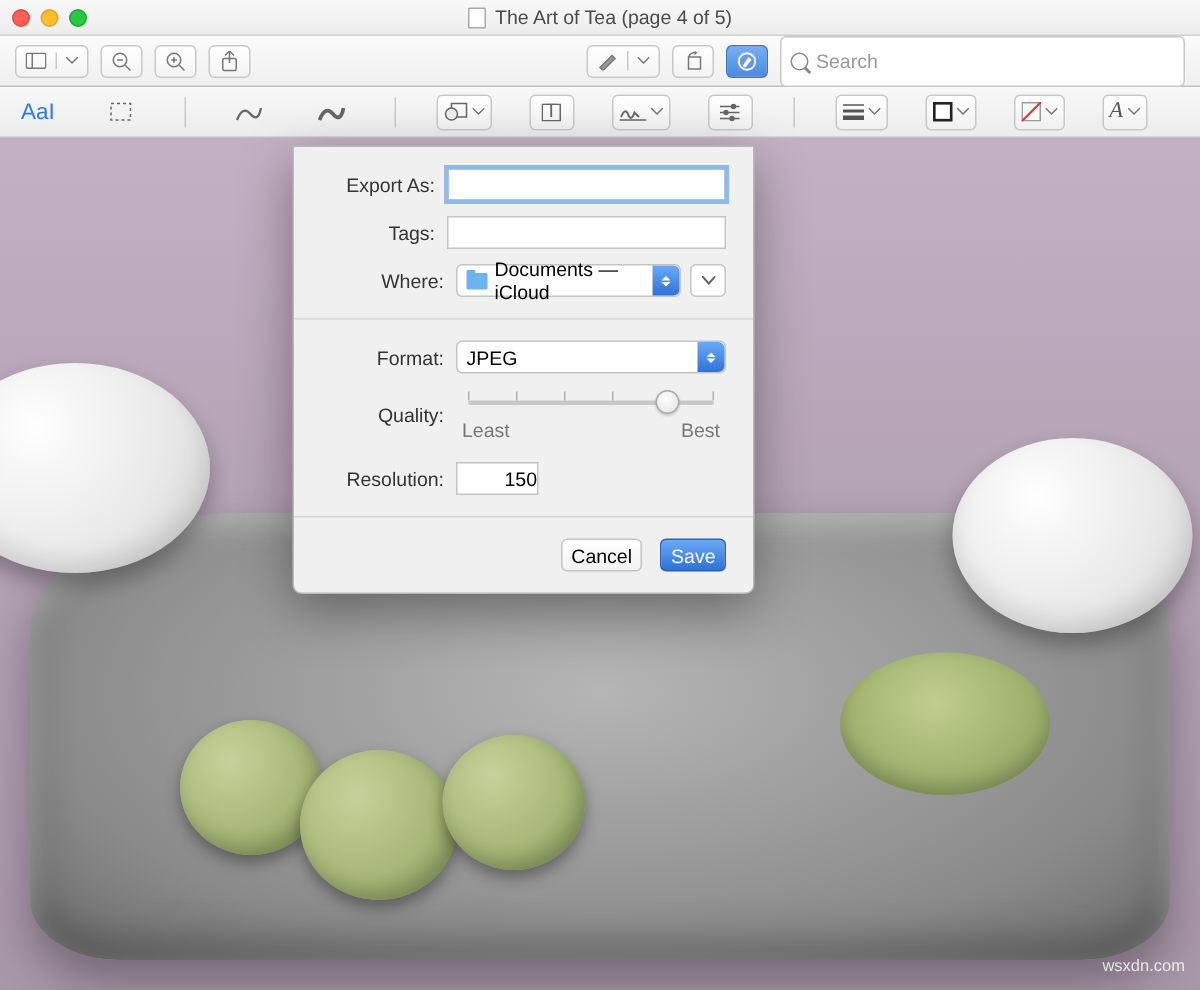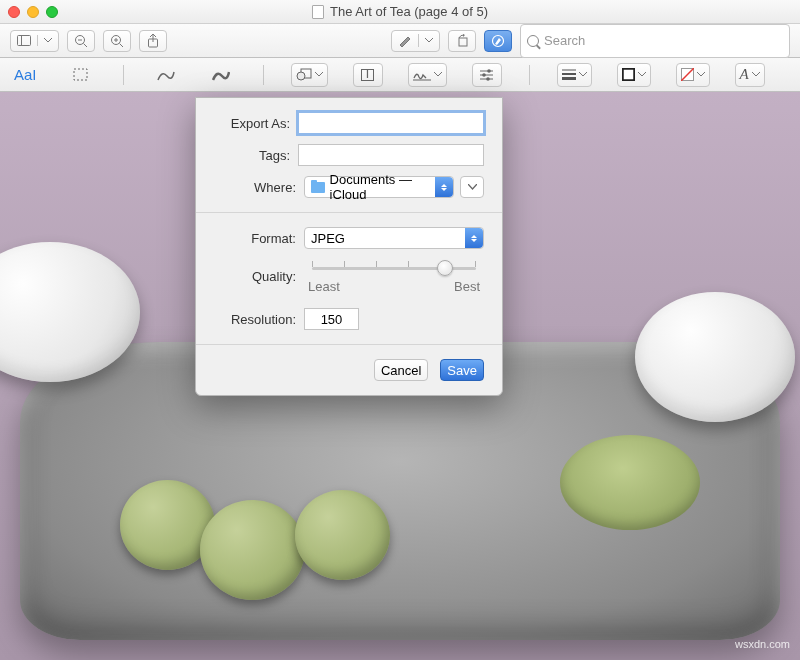--- a/index.html
+++ b/index.html
@@ -54,21 +54,21 @@
 .folder-icon::before{content:"";position:absolute;top:-2px;left:0;width:6px;height:3px;background:#6db3f2;border-radius:1px 1px 0 0;}
 .expand-btn{width:24px;height:22px;background:#fff;border:1px solid #c4c4c4;border-radius:4px;margin-left:6px;display:flex;align-items:center;justify-content:center;}
 .d-divider{height:1px;background:#d5d5d5;}
 .fmt-select{width:110px;}
 .slider-wrap{flex:1;display:flex;flex-direction:column;}
 .slider-track{height:18px;position:relative;display:flex;align-items:center;padding:0 8px;}
 .track-line{position:absolute;left:8px;right:8px;height:3px;background:#c8c8c8;border-radius:2px;}
 .tick{position:absolute;width:1px;height:6px;background:#b0b0b0;top:2px;}
 .thumb{position:absolute;width:16px;height:16px;background:radial-gradient(circle at 40% 35%,#fff,#e0e0e0);border:1px solid #aaa;border-radius:50%;left:74%;box-shadow:0 1px 2px rgba(0,0,0,0.2);}
 .slider-labels{display:flex;justify-content:space-between;font-size:10px;color:#777;padding:2px 4px 0;}
-.res-input{width:55px;height:22px;background:#fff;border:1px solid #c4c4c4;text-align:center;margin-right:0;}
+.res-input{width:55px;height:22px;background:#fff;border:1px solid #c4c4c4;text-align:right;margin-right:0;}
 .res-unit{width:105px;}
 .d-buttons{padding:14px 18px;display:flex;justify-content:flex-end;gap:12px;}
 .btn{height:22px;padding:0 6px;border-radius:4px;border:1px solid #c4c4c4;background:linear-gradient(#fff,#f2f2f2);display:flex;align-items:center;}
 .btn.primary{background:linear-gradient(#6caaf5,#2f72d8);border-color:#2863b8;color:#fff;}
 .watermark{position:absolute;right:10px;bottom:10px;color:rgba(255,255,255,0.8);font-size:11px;}
 svg{display:block;}
 </style>
 </head>
 <body>
 

